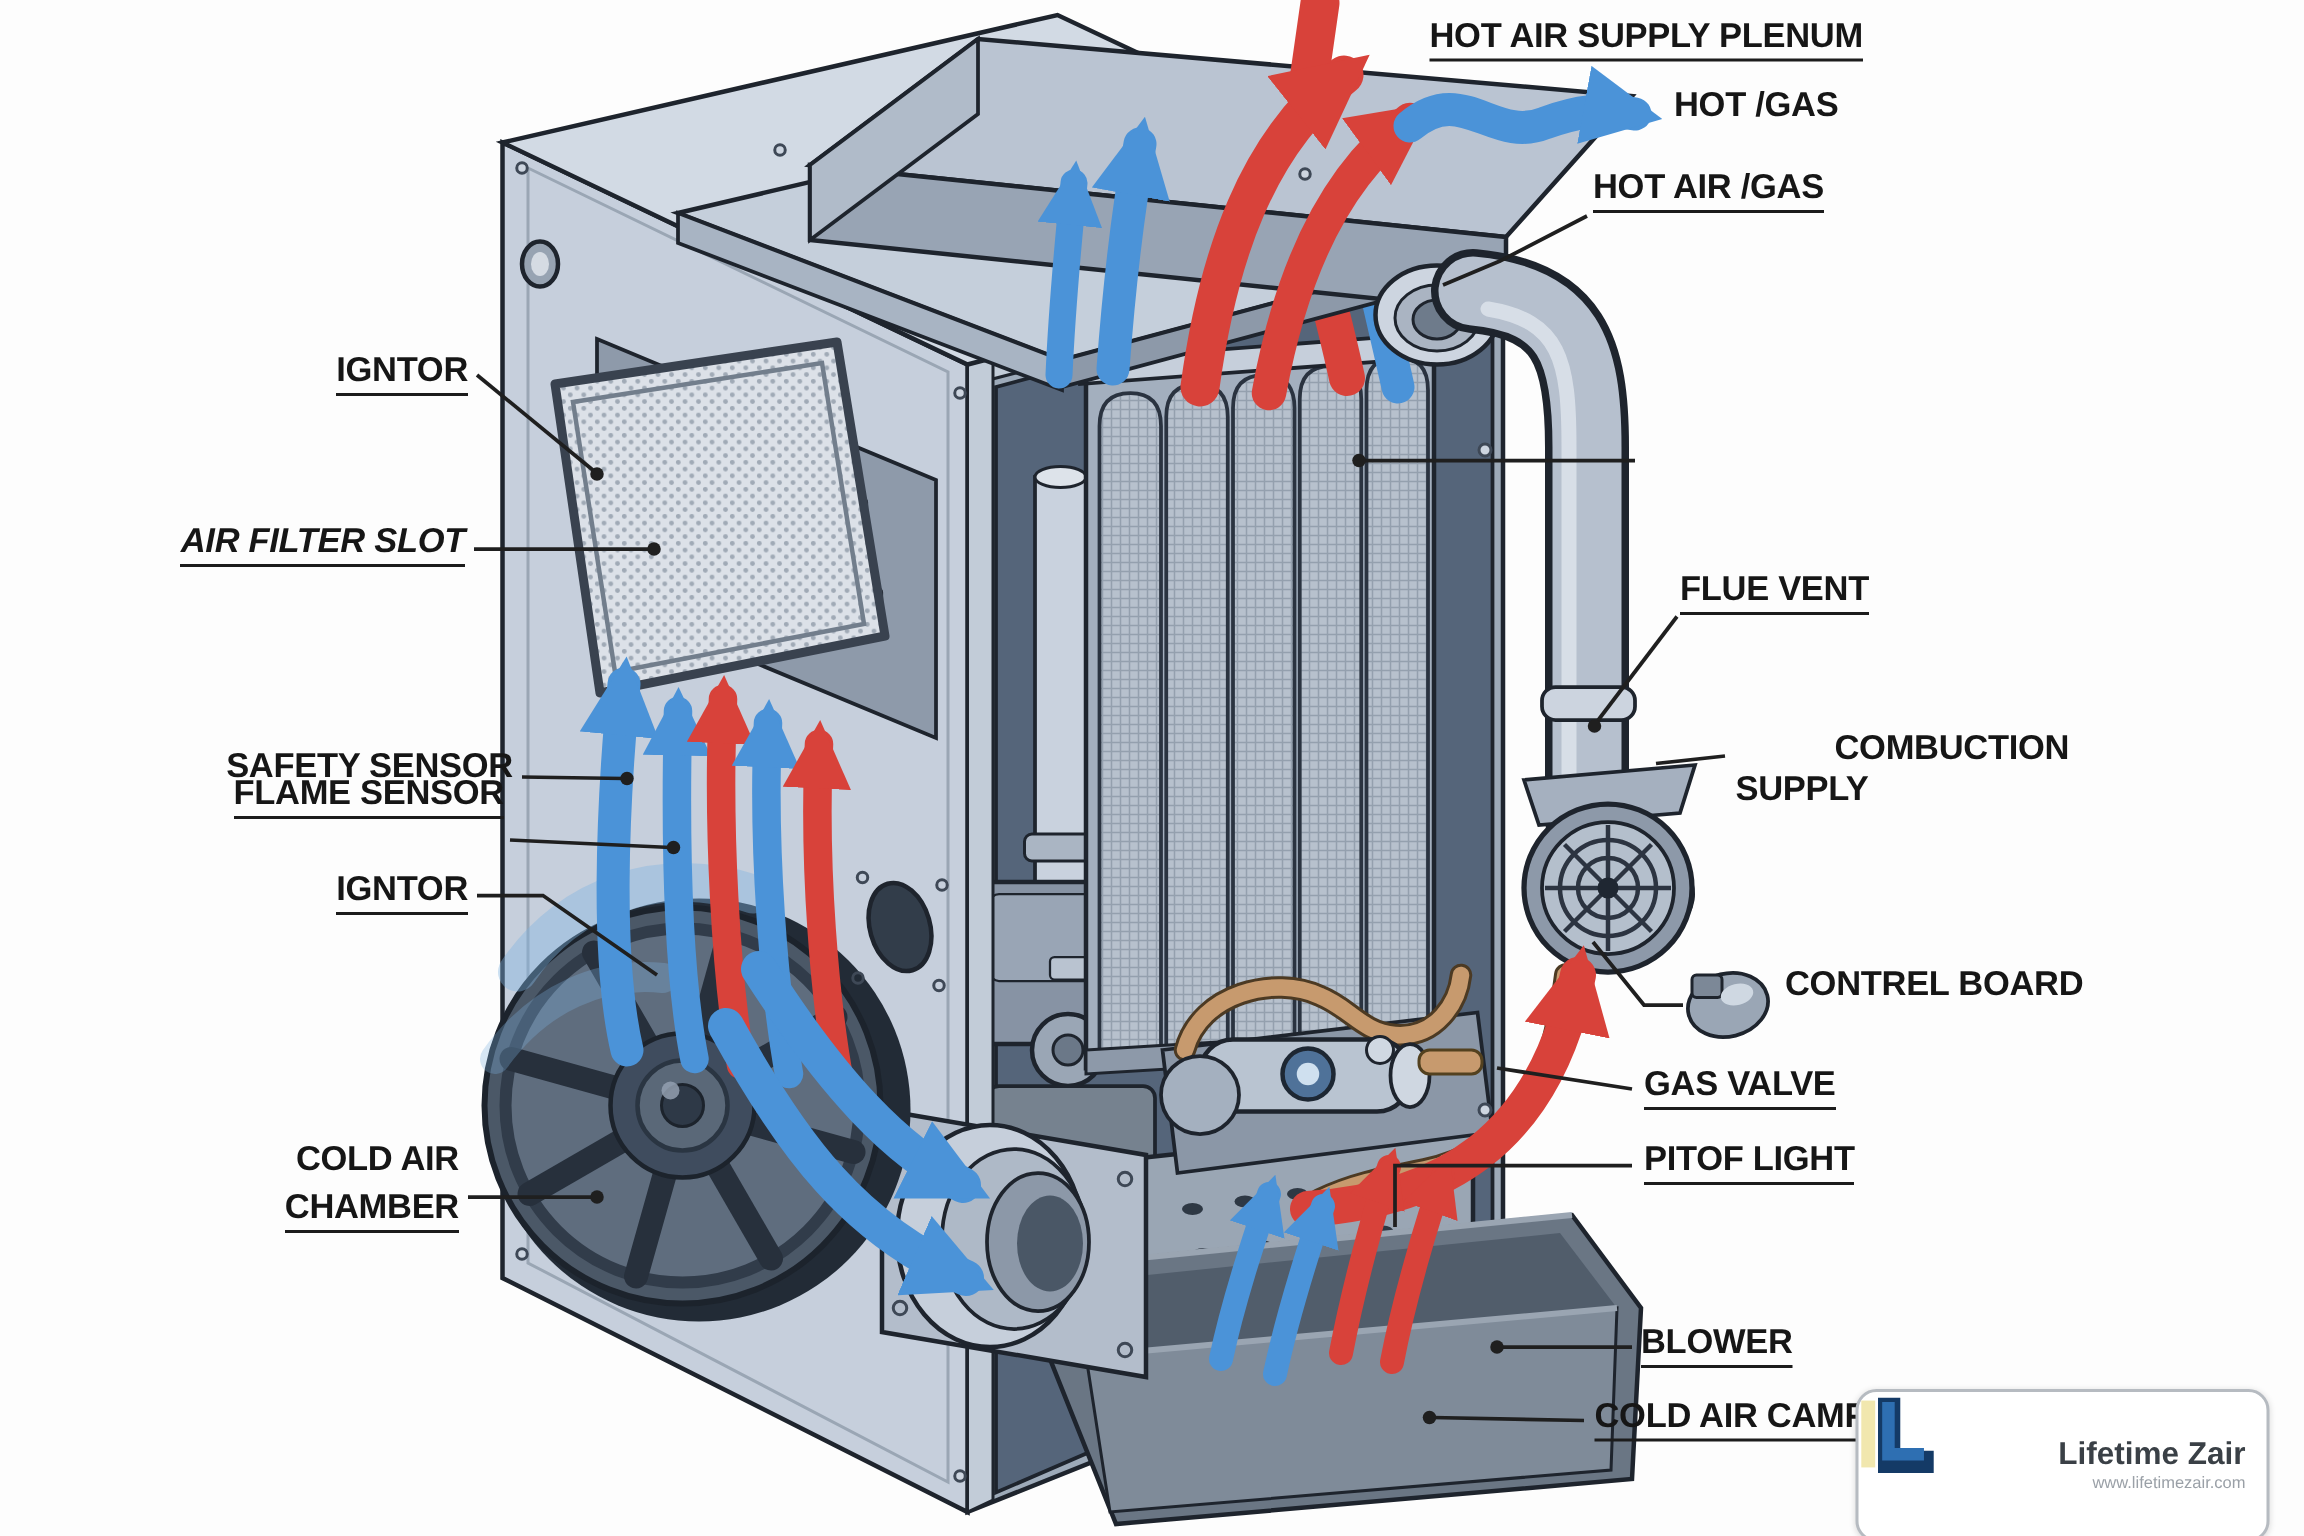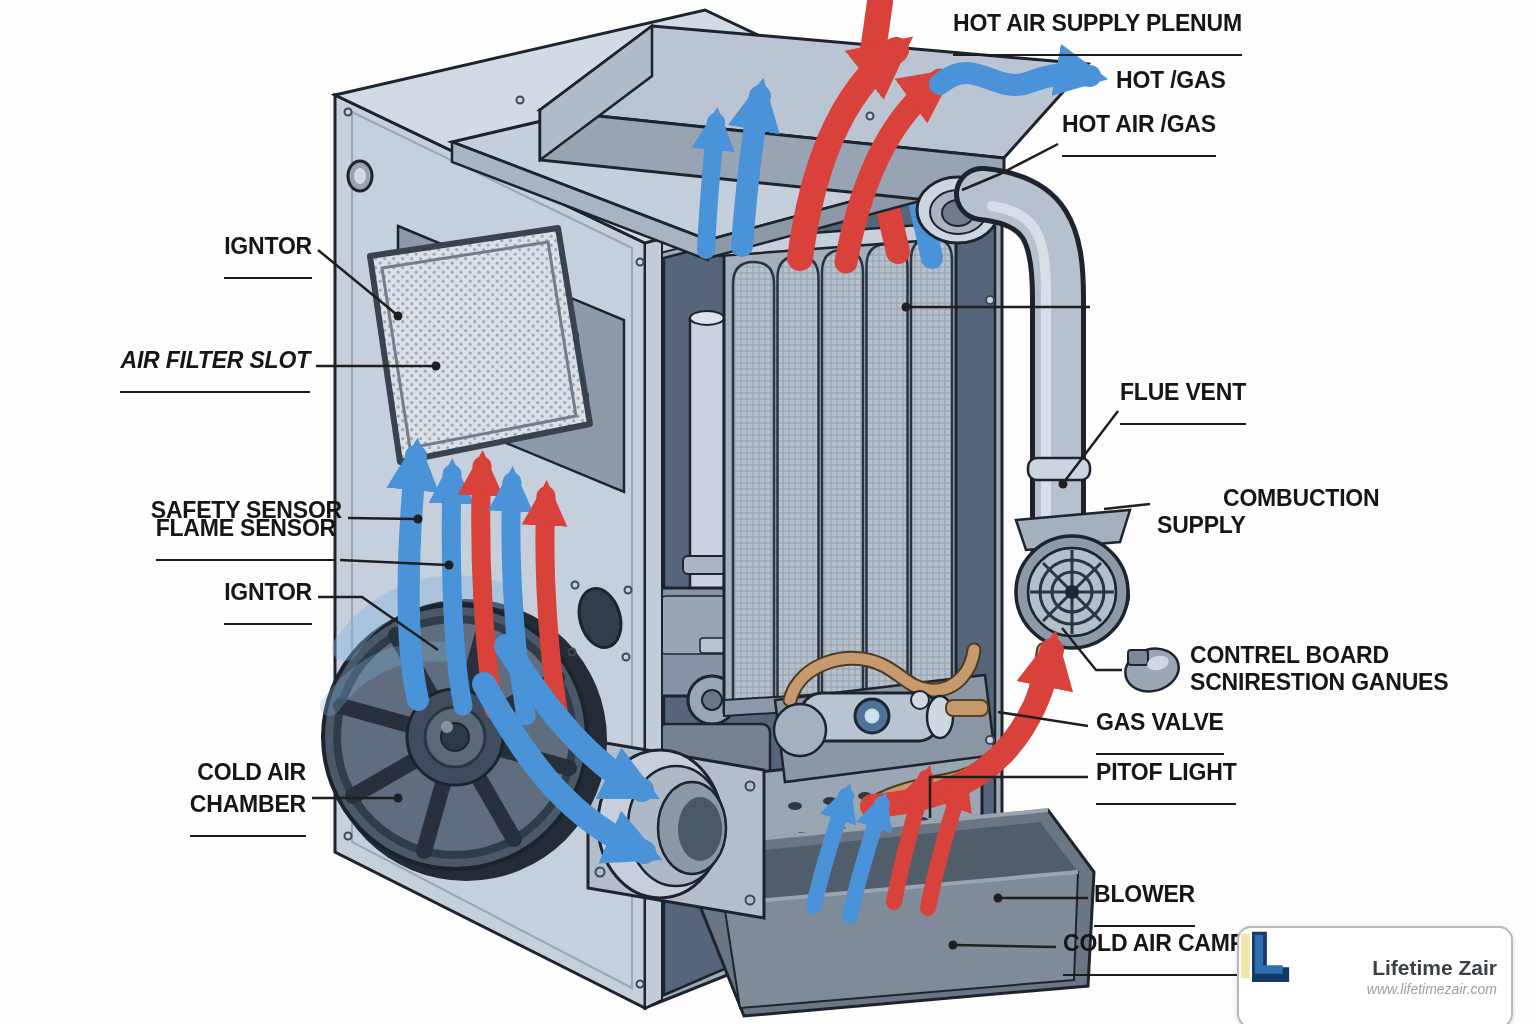--- a/index.html
+++ b/index.html
@@ -5,32 +5,32 @@
   html,body{margin:0;padding:0;background:#ffffff;}
   .stage{
     position:relative;width:1536px;height:1024px;overflow:hidden;
     background:#fdfdfd;font-family:"Liberation Sans",sans-serif;
   }
   .stage svg{position:absolute;left:0;top:0;}
   .lbl{
     position:absolute;font-size:23px;font-weight:600;color:#161616;
     letter-spacing:-0.2px;white-space:nowrap;line-height:1.12;z-index:2;
   }
-  .ul{border-bottom:2.5px solid #1c1c1c;padding-bottom:17px;}
+  .ul{border-bottom:2.5px solid #1c1c1c;padding-bottom:2px;}
   .ra{text-align:right;}
   .watermark{
     position:absolute;left:1237px;top:926px;width:276px;height:102px;
     background:#ffffff;border:2px solid #b6bbc1;border-radius:14px;
     box-shadow:0 1px 4px rgba(0,0,0,.14);z-index:5;
     display:flex;align-items:center;justify-content:flex-end;gap:12px;
     padding-right:14px;box-sizing:border-box;
   }
   .wm-text{text-align:right;}
   .wm-brand{font-size:21px;font-weight:700;color:#3a4046;line-height:1.25;}
-  .wm-url{font-size:14px;color:#9aa0a7;line-height:1.25;font-style:italic;}
+  .wm-url{font-size:11px;color:#9aa0a7;line-height:1.25;}
   .wm-logo{width:52px;height:56px;flex:0 0 auto;}
 </style>
 </head>
 <body>
 
 <div class="stage">
 
 <svg width="1536" height="1024" viewBox="0 0 1536 1024" aria-hidden="true">
   <defs>
     <pattern id="mesh" width="6" height="6" patternUnits="userSpaceOnUse">
@@ -303,27 +303,26 @@
     <circle cx="953" cy="945" r="4.5"></circle>
     <circle cx="398" cy="316" r="4.5"></circle>
     <circle cx="436" cy="366" r="4.5"></circle>
     <circle cx="418" cy="519" r="4.5"></circle>
     <circle cx="449" cy="565" r="4.5"></circle>
     <circle cx="398" cy="798" r="4.5"></circle>
   </g>
 </svg>
 
   <div class="lbl ul" style="left:953px;top:11px;">HOT AIR SUPPLY PLENUM</div>
-  <div class="lbl" style="left:1116px;top:68px;">HOT /GAS</div>
+  <div class="lbl" style="left:1116px;top:57px;">HOT /GAS</div>
   <div class="lbl ul" style="left:1062px;top:112px;">HOT AIR /GAS</div>
   <div class="lbl ul" style="left:1120px;top:380px;">FLUE VENT</div>
   <div class="lbl" style="left:1223px;top:486px;">COMBUCTION</div>
   <div class="lbl" style="left:1157px;top:513px;">SUPPLY</div>
   <div class="lbl" style="left:1190px;top:643px;">CONTREL BOARD</div>
-  <div class="lbl" style="left:1190px;top:670px;">SCNIRESTION GANUES</div>
   <div class="lbl ul" style="left:1096px;top:710px;">GAS VALVE</div>
   <div class="lbl ul" style="left:1096px;top:760px;">PITOF LIGHT</div>
   <div class="lbl ul" style="left:1094px;top:882px;">BLOWER</div>
   <div class="lbl ul" style="left:1063px;top:931px;z-index:1;">COLD AIR CAMPA</div>
 
   <div class="lbl ul ra" style="right:1224px;top:234px;">IGNTOR</div>
   <div class="lbl ul ra" style="right:1226px;top:348px;font-style:italic;">AIR FILTER SLOT</div>
   <div class="lbl ra" style="right:1194px;top:498px;">SAFETY SENSOR</div>
   <div class="lbl ul ra" style="right:1200px;top:516px;">FLAME SENSOR</div>
   <div class="lbl ul ra" style="right:1224px;top:580px;">IGNTOR</div>

